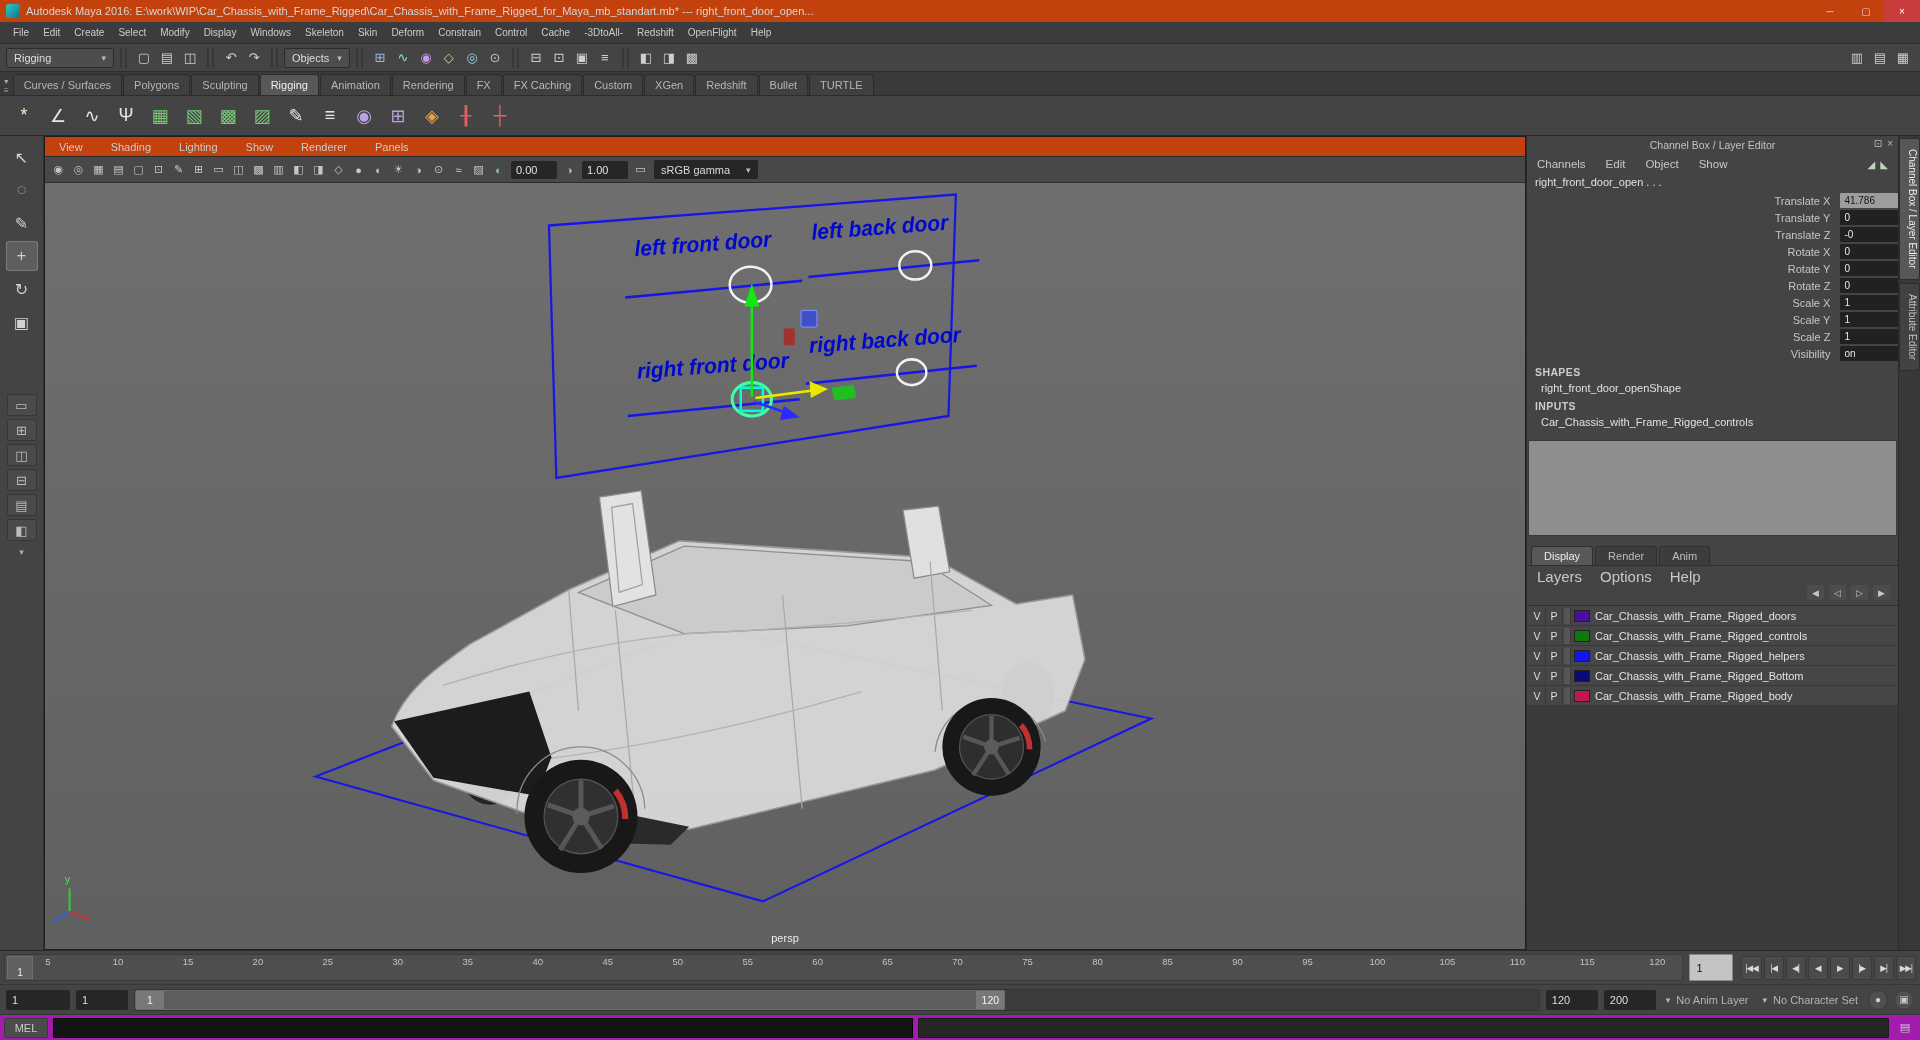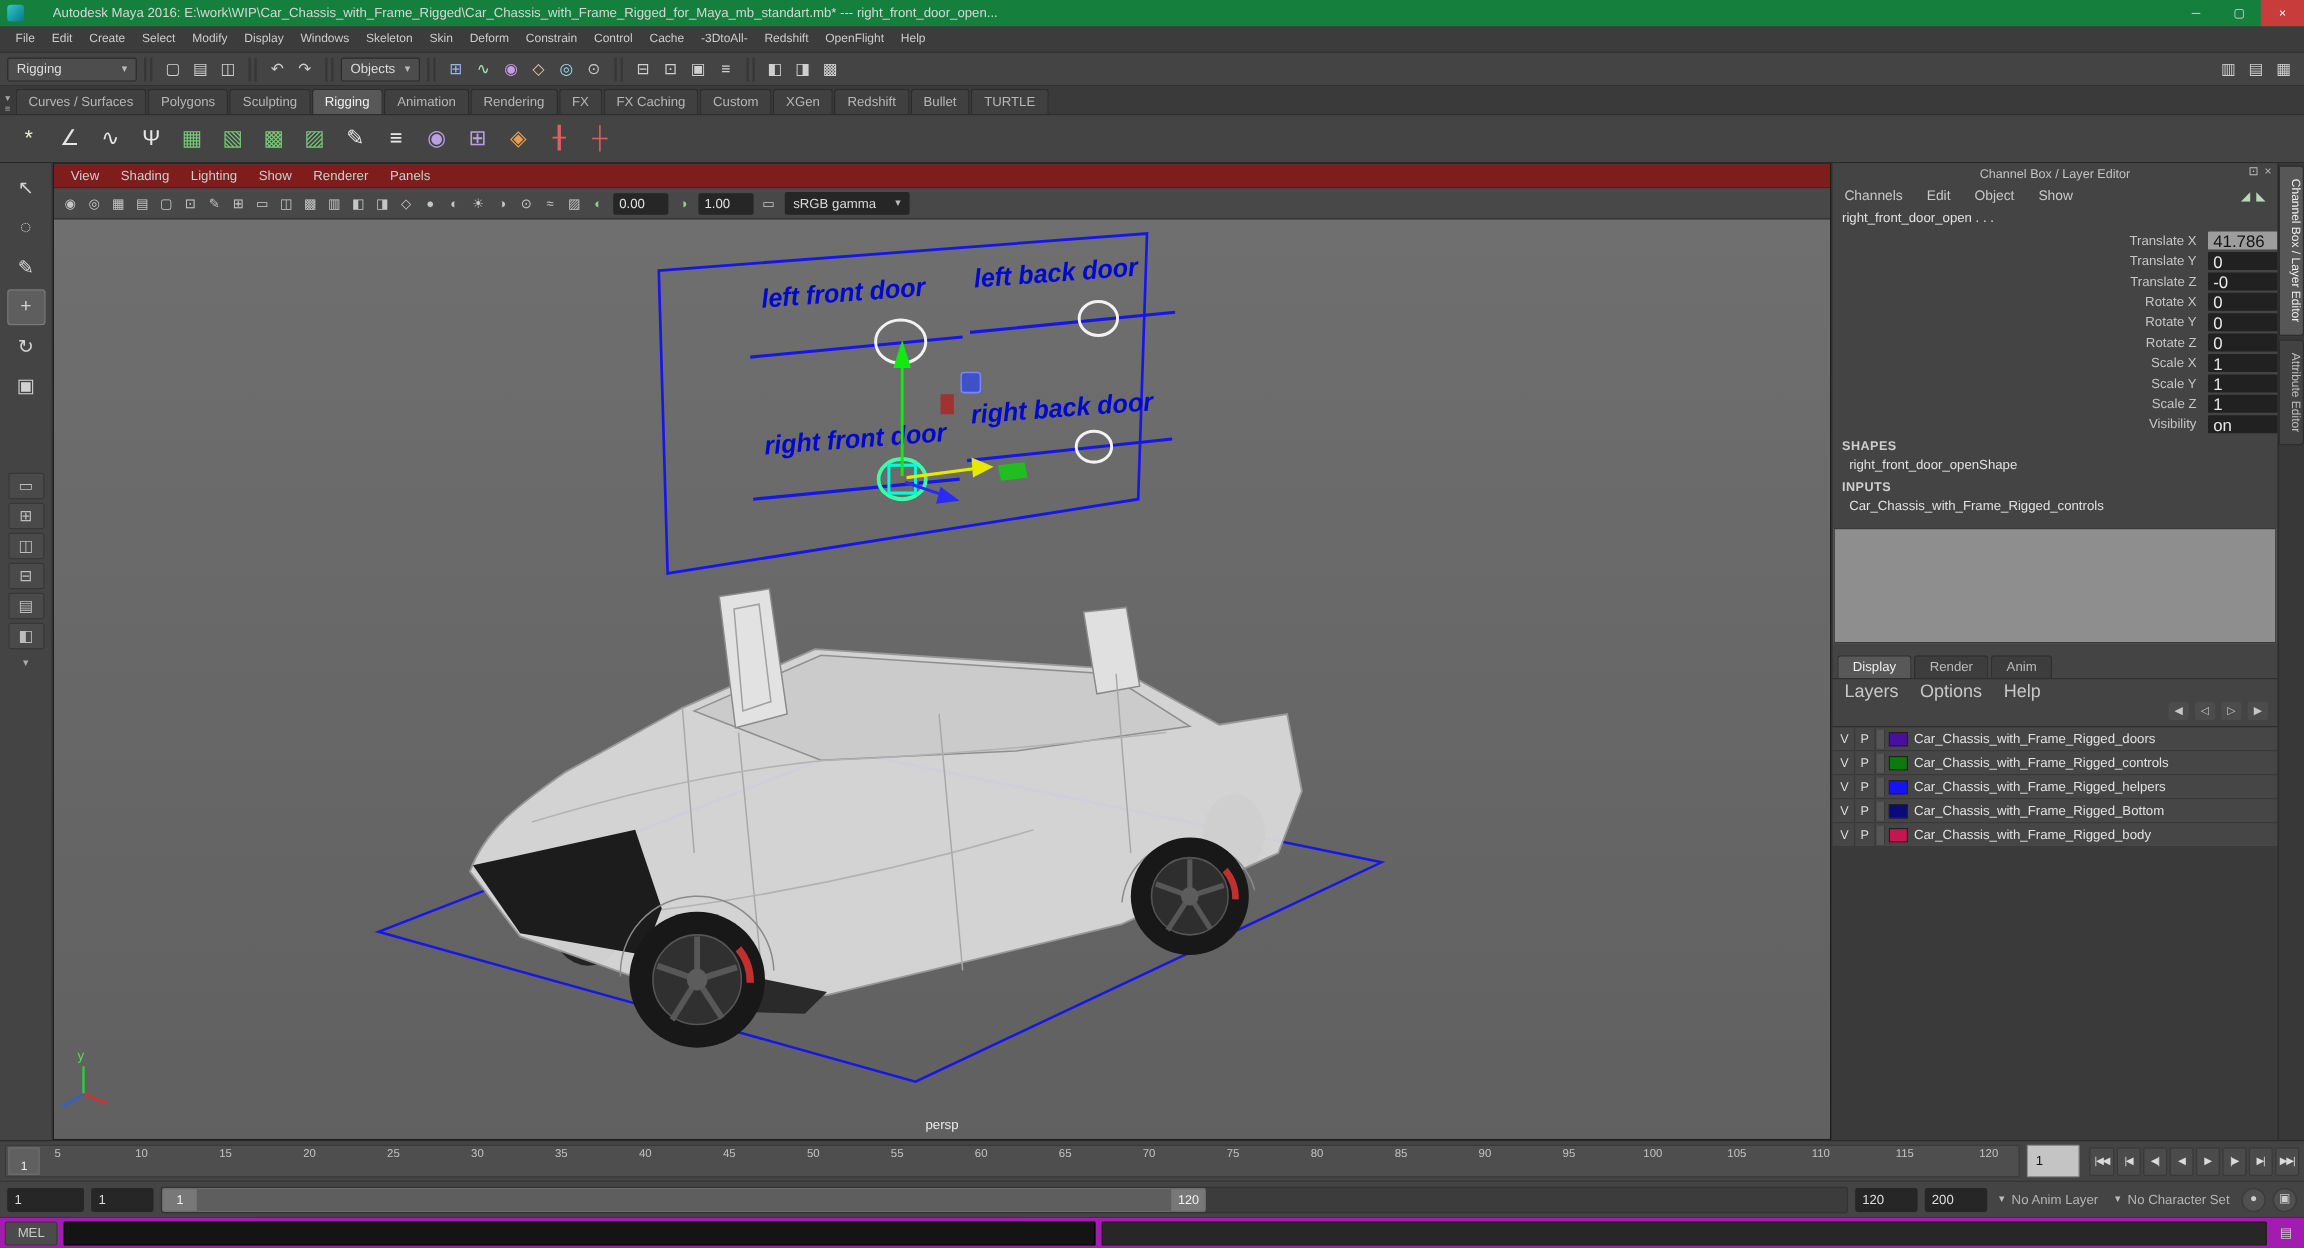--- a/index.html
+++ b/index.html
@@ -1,21 +1,21 @@
 <!DOCTYPE html>
 <html><head>
 <meta charset="utf-8">
 <style>
 *{margin:0;padding:0;box-sizing:border-box;user-select:none}
 html,body{width:1920px;height:1040px;overflow:hidden;background:#444;
   font-family:"Liberation Sans","DejaVu Sans",sans-serif;color:#c8c8c8;font-size:11px}
 .app{width:1920px;height:1040px;display:flex;flex-direction:column;background:#444}
 
 
-.titlebar{height:22px;background:#15803d;display:flex;align-items:center;gap:24px;padding-left:6px;flex:0 0 auto}
+.titlebar{height:22px;background:#c2410c;display:flex;align-items:center;gap:6px;padding-left:6px;flex:0 0 auto}
 .app-icon{width:14px;height:14px;border-radius:3px;background:linear-gradient(135deg,#2fc9c9,#0d7487);flex:0 0 auto}
 .title-text{font-size:11px;color:#d6d6d6;white-space:nowrap;overflow:hidden}
 .win-buttons{margin-left:auto;display:flex;height:22px;flex:0 0 auto}
 .win-btn{width:36px;display:flex;align-items:center;justify-content:center;color:#ddd;font-size:10px}
 .win-btn.close{background:#c into}
 .win-btn.close{background:#c83c3c;color:#fff}
 
 
 .menubar{height:22px;background:#3c3c3c;display:flex;align-items:center;padding:0 6px;border-bottom:1px solid #2d2d2d}
 .menu-item{padding:3px 7px;font-size:10px;color:#ccc;white-space:nowrap}
@@ -42,21 +42,21 @@
 .main{flex:1;display:flex;min-height:0}
 .toolbox{width:44px;background:#444;border-right:1px solid #2f2f2f;display:flex;flex-direction:column;align-items:center;padding-top:6px;gap:3px;flex:0 0 auto}
 .tool-btn{width:32px;height:30px;display:flex;align-items:center;justify-content:center;font-size:16px;color:#d2d2d2;border-radius:3px}
 .tool-btn.active{background:#5e5e5e;box-shadow:inset 0 0 0 1px #7a7a7a}
 .layout-group{margin-top:54px;display:flex;flex-direction:column;gap:3px;align-items:center}
 .layout-btn{width:30px;height:22px;display:flex;align-items:center;justify-content:center;font-size:13px;color:#bcbcbc;background:#4a4a4a;border:1px solid #373737;border-radius:2px}
 .layout-more{color:#aaa;font-size:9px;margin-top:3px}
 
 
 .viewport{flex:1;display:flex;flex-direction:column;border:1px solid #1f1f1f;background:#555;min-width:0}
-.vp-menubar{height:20px;background:#7f1d1d;display:flex;align-items:center;padding:0 6px;gap:2px;border-bottom:1px solid #2c2c2c}
+.vp-menubar{height:20px;background:#c2410c;display:flex;align-items:center;padding:0 6px;gap:12px;border-bottom:1px solid #2c2c2c}
 .vp-menu{padding:2px 8px;font-size:11px;color:#ccc;white-space:nowrap}
 .vp-toolbar{height:26px;background:#484848;display:flex;align-items:center;padding:0 4px;gap:1px;border-bottom:1px solid #2b2b2b}
 .vp-icon{width:19px;height:19px;display:flex;align-items:center;justify-content:center;font-size:11px;color:#c6c6c6;border-radius:2px}
 .vp-icon.green{color:#8fd08f}
 .vp-field{width:46px;height:18px;background:#262626;color:#e2e2e2;display:flex;align-items:center;padding:0 5px;font-size:11px;border-radius:2px;margin:0 2px}
 .vp-dropdown{height:19px;background:#262626;display:flex;align-items:center;gap:16px;padding:0 7px;font-size:11px;color:#dadada;border-radius:2px;margin-left:3px}
 .vp-canvas{flex:1;position:relative;background:linear-gradient(#6f6f6f,#606060);overflow:hidden}
 .vp-svg{position:absolute;inset:0;width:100%;height:100%}
 .persp-label{position:absolute;bottom:5px;left:50%;transform:translateX(-50%);color:#ececec;font-size:11px}
 
@@ -70,21 +70,21 @@
 
 
 .right-panel{width:372px;background:#444;border-left:1px solid #2b2b2b;display:flex;flex-direction:column;flex:0 0 auto}
 .cb-titlebar{height:18px;display:flex;align-items:center;justify-content:center;position:relative;font-size:10.5px;color:#c2c2c2}
 .cb-title-icons{position:absolute;right:5px;top:2px;display:flex;gap:5px;font-size:10px;color:#bbb}
 .cb-menus{height:20px;display:flex;align-items:center;gap:20px;padding:0 10px;font-size:11.5px}
 .cb-mini-icons{margin-left:auto;display:flex;gap:5px;font-size:10px;color:#b8d8b8}
 .cb-object{height:18px;padding:2px 8px;font-size:11px;color:#e0e0e0}
 .cb-row{height:17px;display:flex;align-items:center}
 .cb-label{width:328px;text-align:right;padding-right:10px;color:#c6c6c6}
-.cb-value{width:60px;height:15px;background:#212121;color:#e8e8e8;padding:0 4px;font-size:14px;display:flex;align-items:center;border-radius:1px}
+.cb-value{width:60px;height:15px;background:#212121;color:#e8e8e8;padding:0 4px;font-size:10px;display:flex;align-items:center;border-radius:1px}
 .cb-row.active .cb-value{background:#9d9d9d;color:#141414}
 .cb-section{padding:4px 8px 2px;font-weight:bold;color:#cdcdcd;letter-spacing:.4px;font-size:10.5px}
 .cb-node{padding:2px 8px 2px 14px;color:#e0e0e0}
 .cb-spacer{height:96px;background:#8e8e8e;margin:10px 1px 0;border:1px solid #3a3a3a}
 
 .le-tabs{height:22px;display:flex;align-items:flex-end;gap:2px;padding:0 4px;margin-top:8px;border-bottom:1px solid #2f2f2f}
 .le-tab{padding:3px 12px;background:#3d3d3d;border:1px solid #2f2f2f;border-bottom:none;border-radius:3px 3px 0 0;font-size:11px;color:#bbb}
 .le-tab.active{background:#585858;color:#eee}
 .le-menus{height:19px;display:flex;gap:18px;padding:2px 10px;font-size:15px}
 .le-iconrow{height:18px;display:flex;justify-content:flex-end;gap:5px;padding:0 8px}

